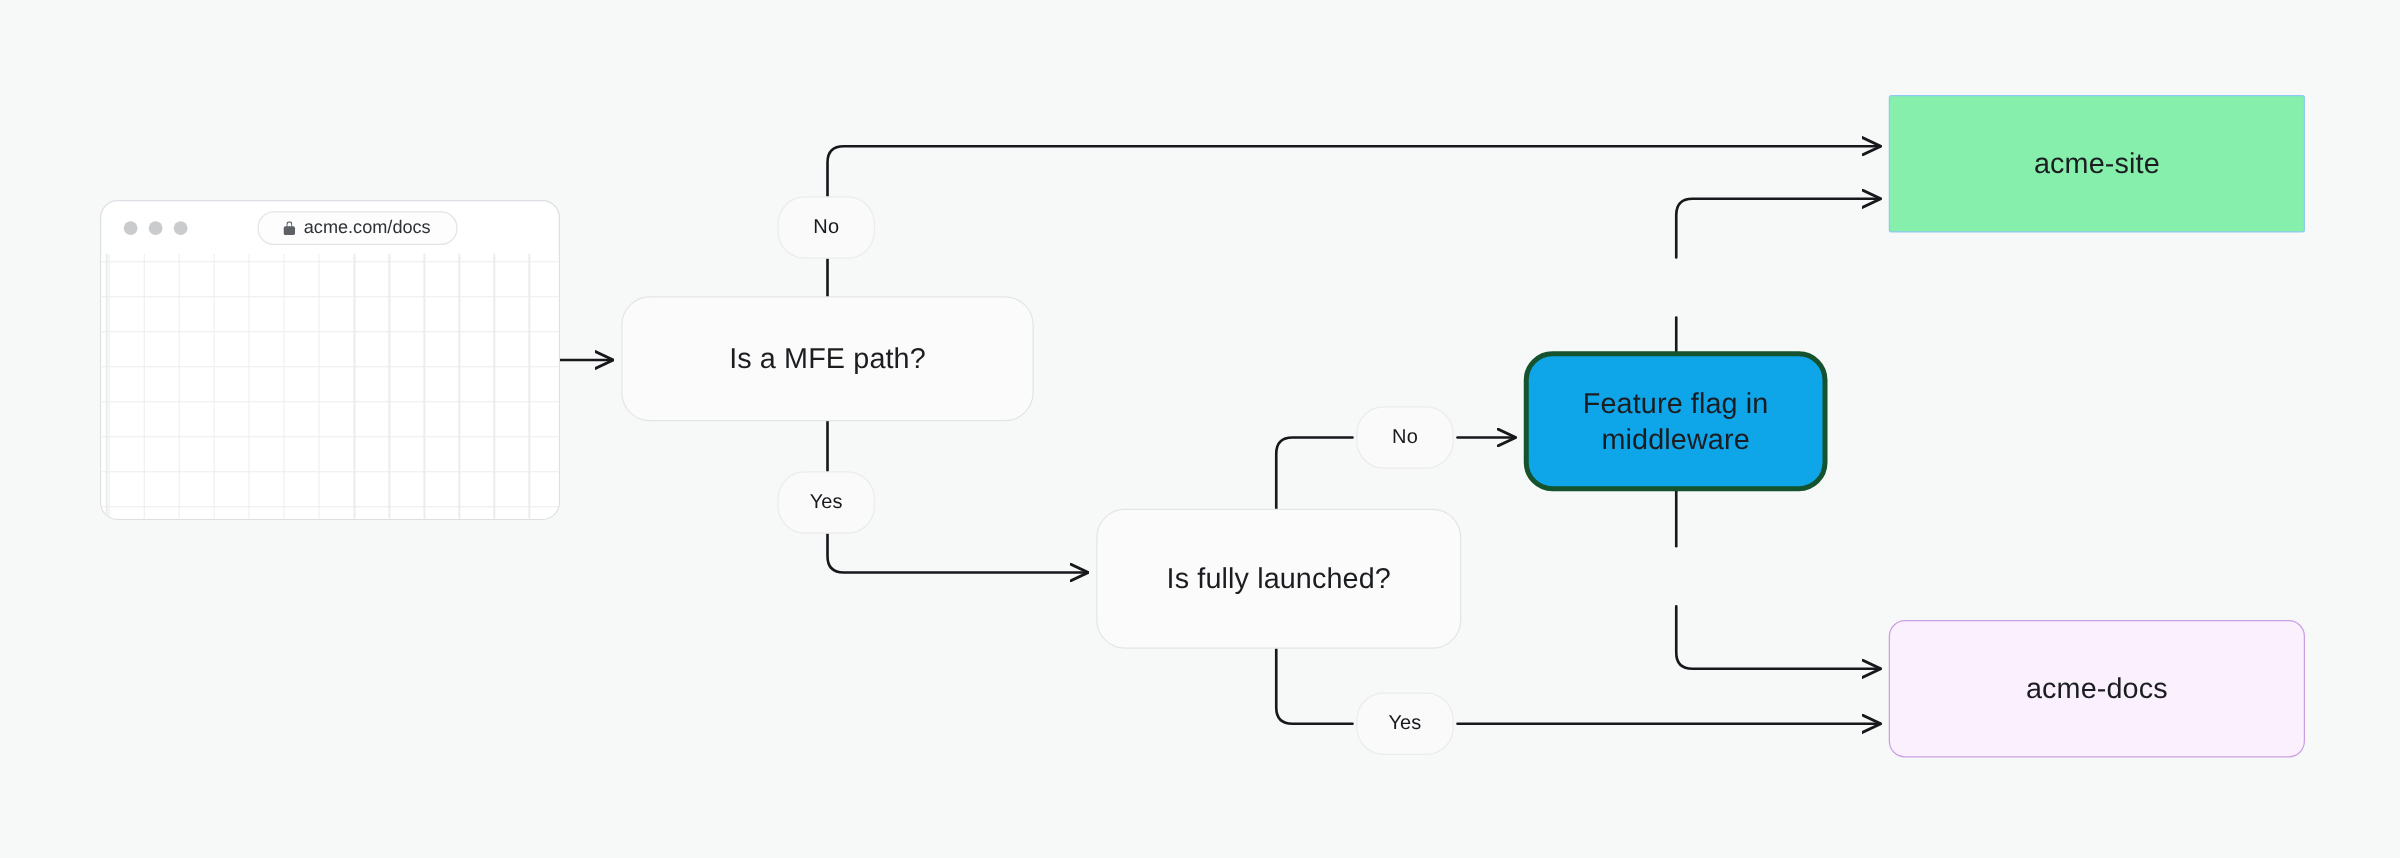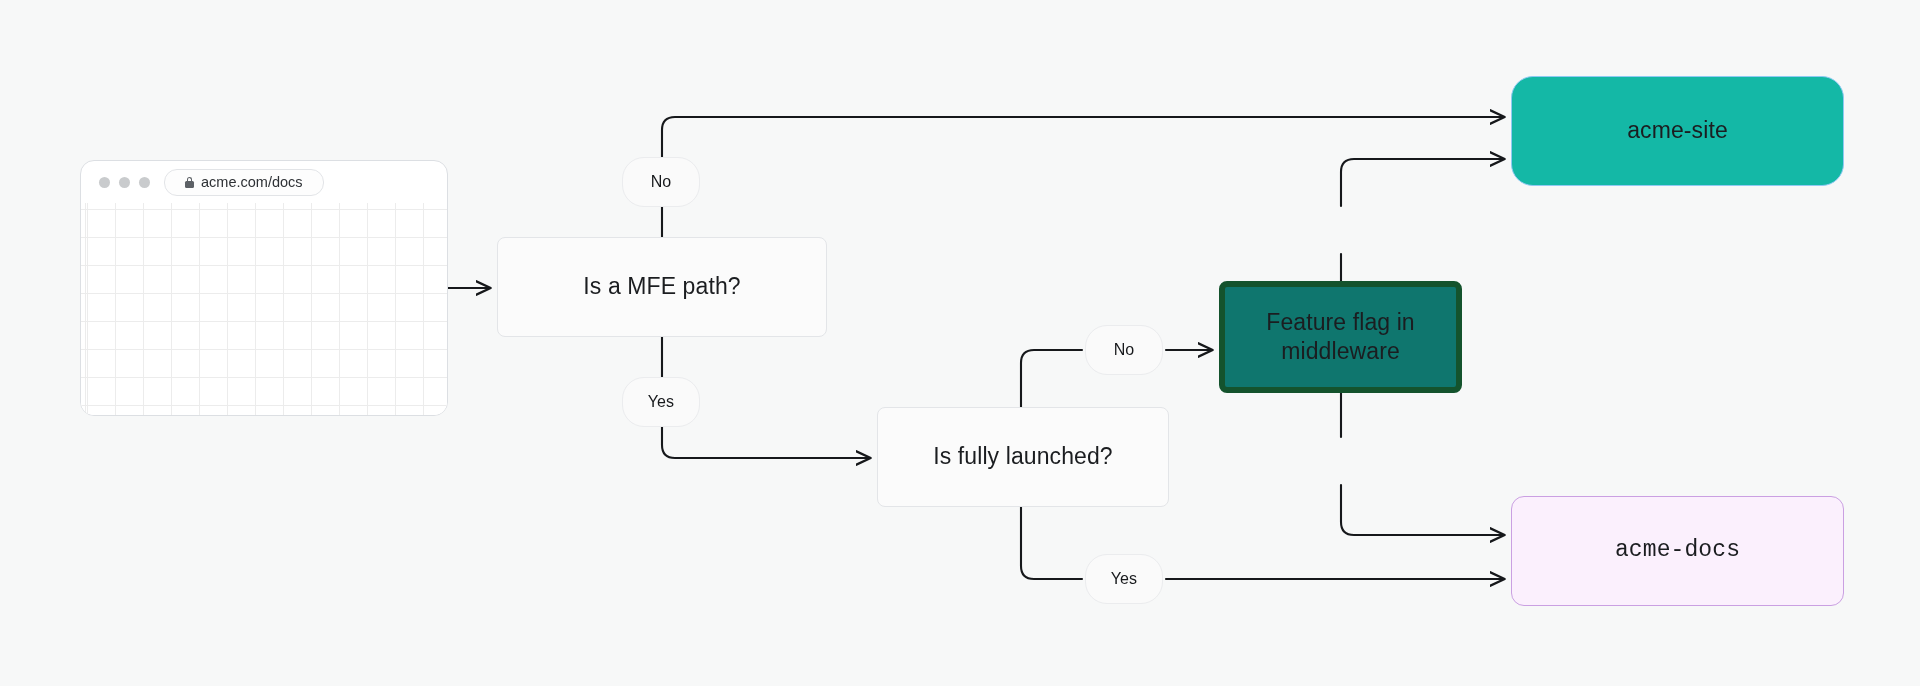--- a/index.html
+++ b/index.html
@@ -19,20 +19,21 @@
     border:1px solid #dcdfe3;
     border-radius:14px;
     box-sizing:border-box;
     overflow:hidden;
   }
   .browser-bar{
     height:42px;
     display:flex;align-items:center;
     padding:0 12px;
     box-sizing:border-box;
+    gap:42px;
   }
   .dots{display:flex;gap:9px;margin-left:6px;margin-right:14px;}
   .dot{width:11px;height:11px;border-radius:50%;background:#c9cbcd;}
   .urlpill{
     flex:0 0 auto;
     display:flex;align-items:center;justify-content:center;gap:7px;
     height:25px;
     padding:0 20px;
     border:1px solid #e2e4e7;
     border-radius:13px;
@@ -59,29 +60,29 @@
       repeating-linear-gradient(to bottom, #ececec 0 1px, transparent 1px 28px);
     background-position:6px 6px;
   }
 
   
   .node{
     position:absolute;
     box-sizing:border-box;
     display:flex;align-items:center;justify-content:center;
     text-align:center;
-    border-radius:8px;
+    border-radius:23px;
     font-size:23px;
     color:#1b1d20;
     line-height:1.28;
     letter-spacing:.1px;
   }
   .node.plain{background:#fbfbfb;border:1px solid #e3e5e8;}
-  .node.blue{background:#0f766e;border:6px solid #14532d;}
-  .node.site{background:#14b8a6;border:1.6px solid #8fcaf3;border-radius:22px;}
+  .node.blue{background:#0ea5e9;border:4px solid #14532d;}
+  .node.site{background:#86efac;border:1.6px solid #8fcaf3;border-radius:2px;}
   .node.docs{background:#fbf0fd;border:1.6px solid #caa0e2;border-radius:13px;}
 
   
   .pill{
     position:absolute;
     box-sizing:border-box;
     display:flex;align-items:center;justify-content:center;
     background:#fafafa;
     border:1px solid #ebecee;
     border-radius:22px;
@@ -142,33 +143,33 @@
         <span>acme.com/docs</span>
       </div>
     </div>
     <div class="browser-canvas"></div>
   </div>
 
   <div class="node plain" style="left:497px;top:237px;width:330px;height:100px;">
     <span>Is a MFE path?</span>
   </div>
 
-  <div class="node plain" style="left:877px;top:407px;width:292px;height:100px;">
+  <div class="node plain" style="left:877px;top:407px;width:292px;height:112px;">
     <span>Is fully launched?</span>
   </div>
 
   <div class="node blue" style="left:1219px;top:281px;width:243px;height:112px;">
     <span>Feature flag in middleware</span>
   </div>
 
   <div class="node site" style="left:1511px;top:76px;width:333px;height:110px;">
     <span>acme-site</span>
   </div>
 
-  <div class="node docs" style="left:1511px;top:496px;width:333px;height:110px;font-family:Liberation Mono, monospace;">
+  <div class="node docs" style="left:1511px;top:496px;width:333px;height:110px;">
     <span>acme-docs</span>
   </div>
 
   <div class="pill" style="left:622px;top:157px;width:78px;height:50px;">
     <span>No</span>
   </div>
 
   <div class="pill" style="left:622px;top:377px;width:78px;height:50px;">
     <span>Yes</span>
   </div>

